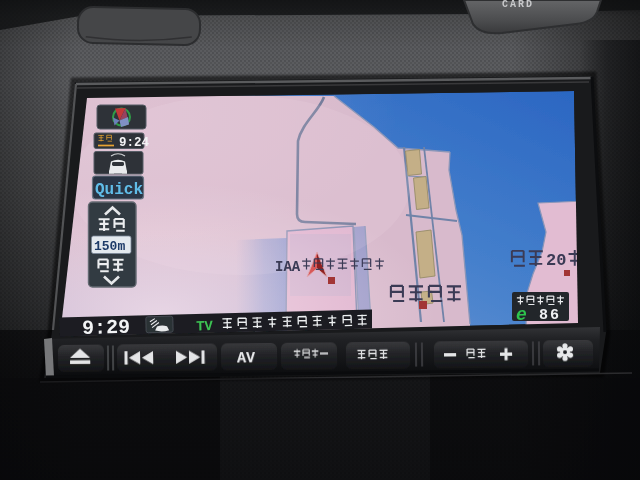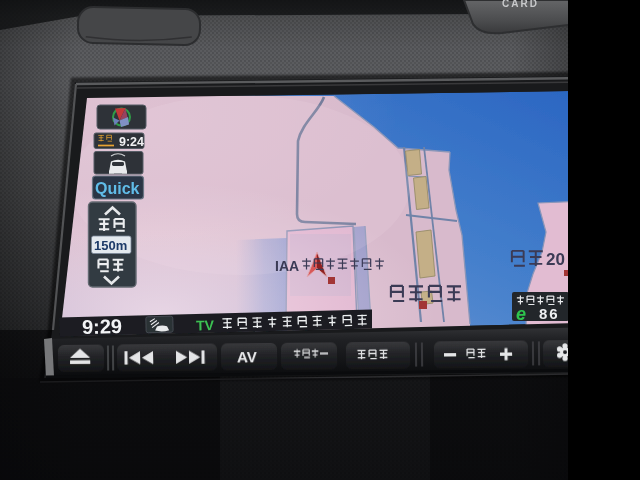--- a/index.html
+++ b/index.html
@@ -1,16 +1,16 @@
 <!DOCTYPE html>
 <html><head>
 <meta charset="utf-8">
 <style>
 html,body{margin:0;padding:0;background:#000}
-#stage{position:relative;width:568px;height:480px;overflow:hidden;font-family:Liberation Sans, sans-serif}
+#stage{position:relative;width:640px;height:480px;overflow:hidden;font-family:Liberation Mono, monospace}
 </style>
 </head>
 <body>
 <div id="stage">
 <svg width="640" height="480" viewBox="0 0 640 480">
 <defs>
 <pattern id="weave" width="4" height="4" patternUnits="userSpaceOnUse">
 <circle cx="1" cy="1" r="0.75" fill="rgba(0,0,0,0.32)"></circle>
 <circle cx="3" cy="3" r="0.75" fill="rgba(10,10,12,0.30)"></circle>
 <circle cx="3" cy="1" r="0.35" fill="rgba(255,255,255,0.05)"></circle>

